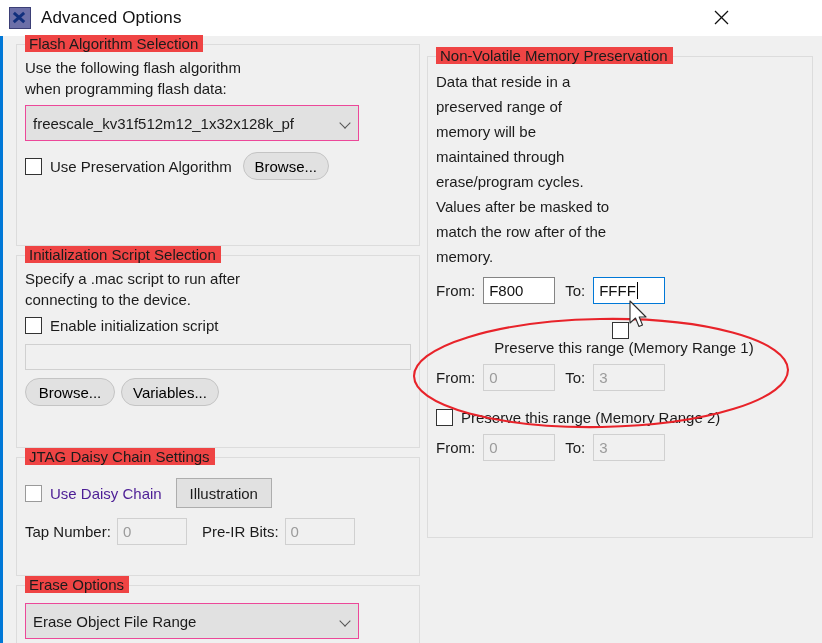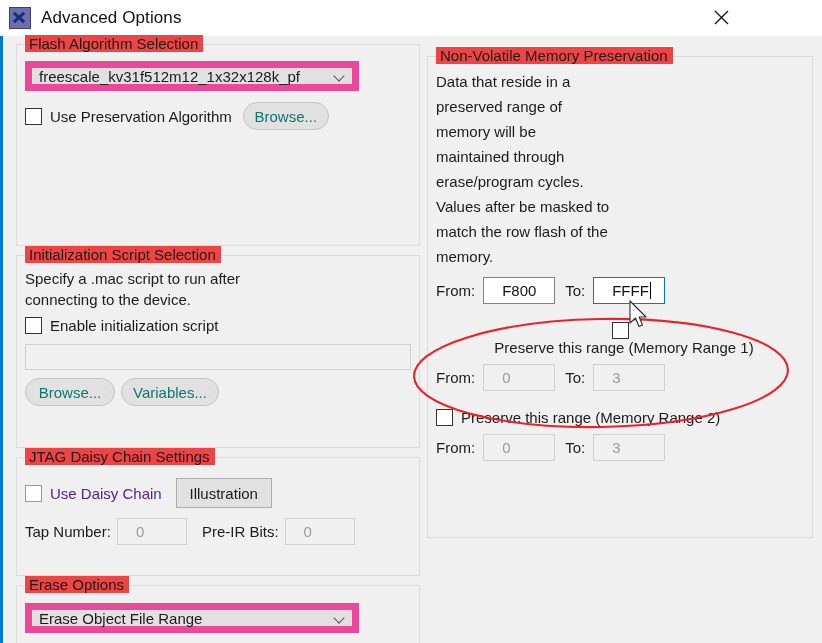--- a/index.html
+++ b/index.html
@@ -128,23 +128,23 @@
     border: solid #111111;
     border-width: 0 2px 2px 0;
     transform: rotate(42deg);
   }
   .cb.disabled { border-color: #9a9a9a; }
   .cb-label { margin-left: 8px; white-space: nowrap; }
   .cb-label.disabled { color: #4c1d95; }
 
   
   .combo {
-    height: 30px;
+    height: 36px;
     background: #e1e1e1;
-    border: 7px solid #ec4899;
+    border: 1px solid #ec4899;
     box-sizing: border-box;
     display: flex;
     align-items: center;
     padding: 0 6px 0 7px;
     cursor: pointer;
     position: relative;
     gap: 22px;
   }
   .combo .combo-text {
     flex: 1 1 auto;
@@ -177,31 +177,31 @@
     box-sizing: border-box;
     display: inline-flex;
     align-items: center;
     justify-content: center;
     padding: 0 10px;
     font-size: 15px;
     color: #1b1b1b;
     cursor: pointer;
     white-space: nowrap;
   }
-  .btn.disabled { color: #0f766e; border-color: #c4c4c4; border-radius: 14px; }
+  .btn.disabled { color: #000000; border-color: #c4c4c4; border-radius: 14px; }
 
   
   .tin {
     height: 27px;
     background: #ffffff;
     border: 1px solid #848484;
     box-sizing: border-box;
     display: flex;
     align-items: center;
-    padding: 0 3px 0 18px;
+    padding: 0 3px 0 5px;
     font-size: 15px;
     color: #111111;
     cursor: text;
   }
   .tin.focused { border: 1px solid #0078d7; }
   .tin.disabled { border-color: #d0d0d0; color: #9b9b9b; background: #f0f0f0; }
   .caret {
     display: inline-block;
     width: 1px;
     height: 17px;
@@ -239,20 +239,24 @@
     </svg>
   </div>
 </div>
 
 <div class="dialog">
 
   <div class="col-left">
 
     <div class="group" style="height:181px;">
       <div class="legend">Flash Algorithm Selection</div>
+      <div class="desc">
+        <div>Use the following flash algorithm</div>
+        <div>when programming flash data:</div>
+      </div>
       <div class="combo" style="width:334px;margin-top:6px;">
         <span class="combo-text">freescale_kv31f512m12_1x32x128k_pf</span>
         <span class="chev"></span>
       </div>
       <div class="row" style="margin-top:11px;">
         <span class="cb"></span>
         <span class="cb-label">Use Preservation Algorithm</span>
         <span class="btn disabled" style="margin-left:11px;width:86px;min-width:0;">Browse...</span>
       </div>
     </div>
@@ -310,21 +314,21 @@
     <div class="group" style="height:459px;padding-top:12px;">
       <div class="legend">Non-Volatile Memory Preservation</div>
 
       <div class="desc" style="margin-top:0;line-height:25px;">
         <div>Data that reside in a</div>
         <div>preserved range of</div>
         <div>memory will be</div>
         <div>maintained through</div>
         <div>erase/program cycles.</div>
         <div>Values after be masked to</div>
-        <div>match the row flash of the</div>
+        <div>match the row after of the</div>
         <div>memory.</div>
       </div>
 
       <div class="row" style="margin-top:8px;">
         <span class="lbl">From:</span>
         <span class="tin" style="width:72px;margin-left:8px;">
           <span>F800</span>
         </span>
         <span class="lbl" style="margin-left:10px;">To:</span>
         <span class="tin focused" style="width:72px;margin-left:8px;">

